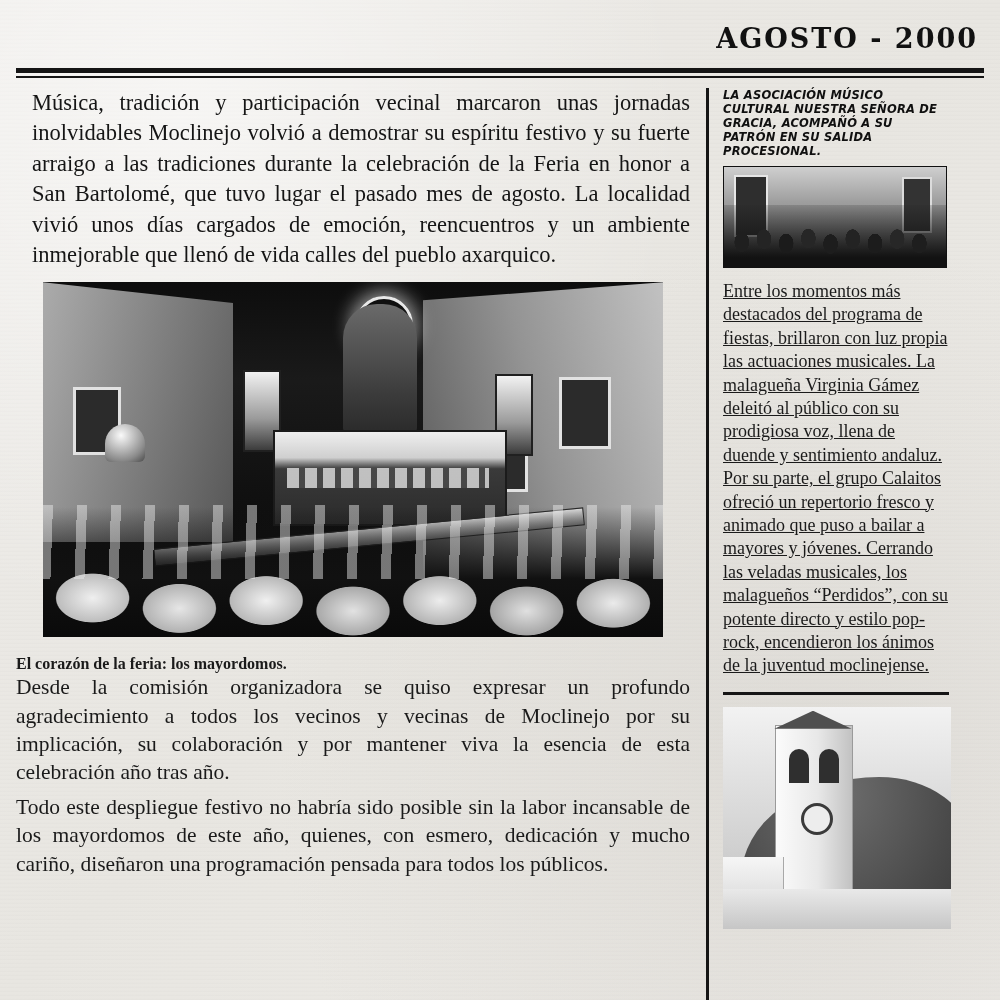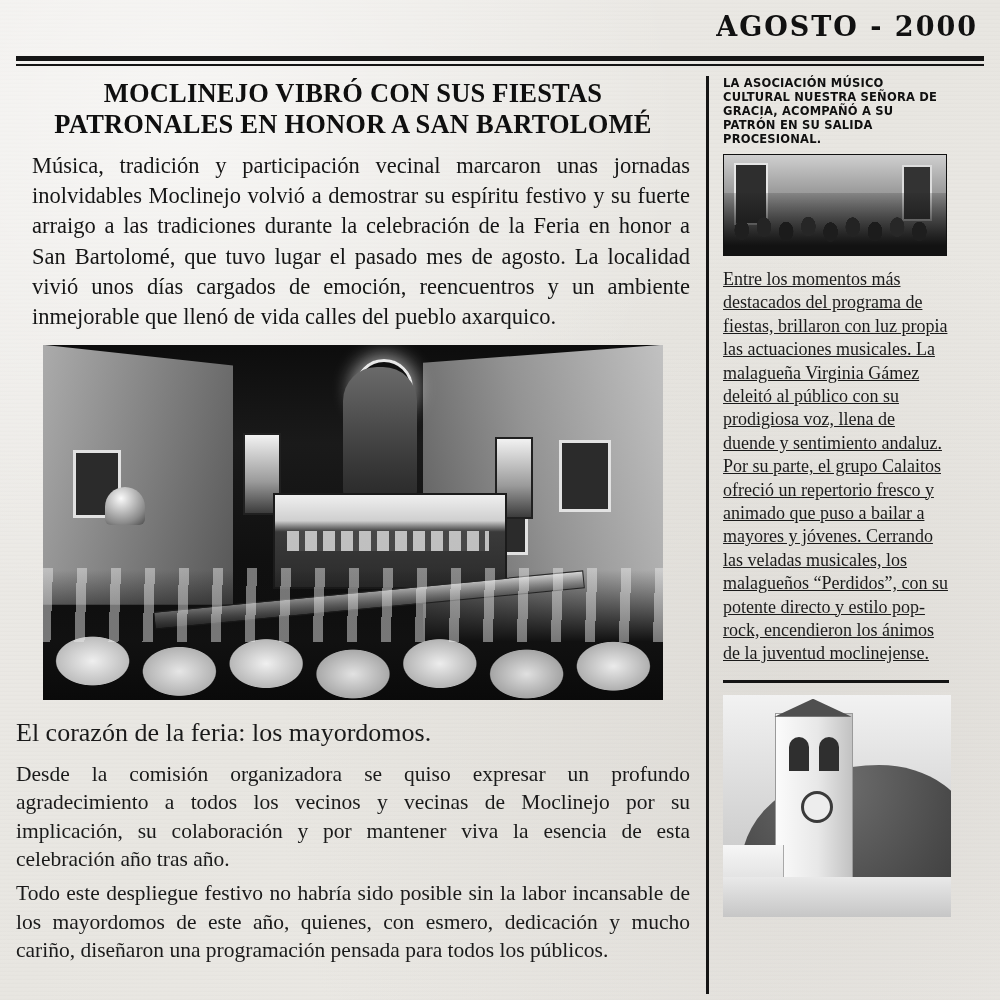--- a/index.html
+++ b/index.html
@@ -26,21 +26,21 @@
       linear-gradient(135deg, #efedea 0%, #e8e6e1 50%, #eeecE8 100%);
     pointer-events: none;
     z-index: 0;
   }
   .page {
     position: relative;
     z-index: 1;
     width: 1000px;
     height: 1000px;
     box-sizing: border-box;
-    padding: 0 16px;
+    padding: 12px 16px;
   }
 
   
   .masthead {
     height: 52px;
     display: flex;
     align-items: center;
     justify-content: flex-end;
     padding-right: 6px;
   }
@@ -192,40 +192,41 @@
     opacity: .55;
   }
   .ph-bell {
     position: absolute; left: 62px; top: 142px; width: 40px; height: 38px;
     background: radial-gradient(circle at 40% 30%, #fafafa, #8a8a8a 70%, #4a4a4a 100%);
     border-radius: 20px 20px 6px 6px;
   }
 
   
   .subhead {
-    font-weight: 400;
-    font-size: 26px;
-    margin: 18px 0 12px 0;
+    font-weight: 700;
+    font-size: 16px;
+    margin: 18px 0 0 0;
   }
   .body-text {
     font-size: 21.5px;
     line-height: 1.32;
     text-align: justify;
     margin: 0 0 6px 0;
   }
 
   
   .caption-top {
     font-family: "DejaVu Sans", sans-serif;
     font-weight: 700;
     font-size: 11.5px;
     line-height: 1.22;
     letter-spacing: .2px;
     margin: 0 0 8px 0;
     color: #101010;
+    font-style: italic;
   }
   .photo-band {
     width: 222px;
     height: 100px;
     position: relative;
     overflow: hidden;
     background: #1d1d1d;
     border: 1px solid #111;
     margin-bottom: 12px;
     filter: grayscale(1);
@@ -325,21 +326,20 @@
   <div class="masthead">
     <div class="masthead-date">AGOSTO - 2000</div>
   </div>
   <div class="rule-thick"></div>
   <div class="rule-thin"></div>
 
   <div class="columns">
 
     <div class="col-main">
 
-      <h1 class="headline">MOCLINEJO VIBRÓ CON SUS FIESTAS PATRONALES EN HONOR A SAN BARTOLOMÉ</h1>
 
       <p class="lede">Música, tradición y participación vecinal marcaron unas jornadas inolvidables Moclinejo volvió a demostrar su espíritu festivo y su fuerte arraigo a las tradiciones durante la celebración de la Feria en honor a San Bartolomé, que tuvo lugar el pasado mes de agosto. La localidad vivió unos días cargados de emoción, reencuentros y un ambiente inmejorable que llenó de vida calles del pueblo axarquico.</p>
 
       <div class="photo-main">
         <div class="ph-sky"></div>
         <div class="ph-buildL"></div>
         <div class="ph-buildR"></div>
         <div class="ph-winA"></div>
         <div class="ph-winB"></div>
         <div class="ph-winC"></div>

